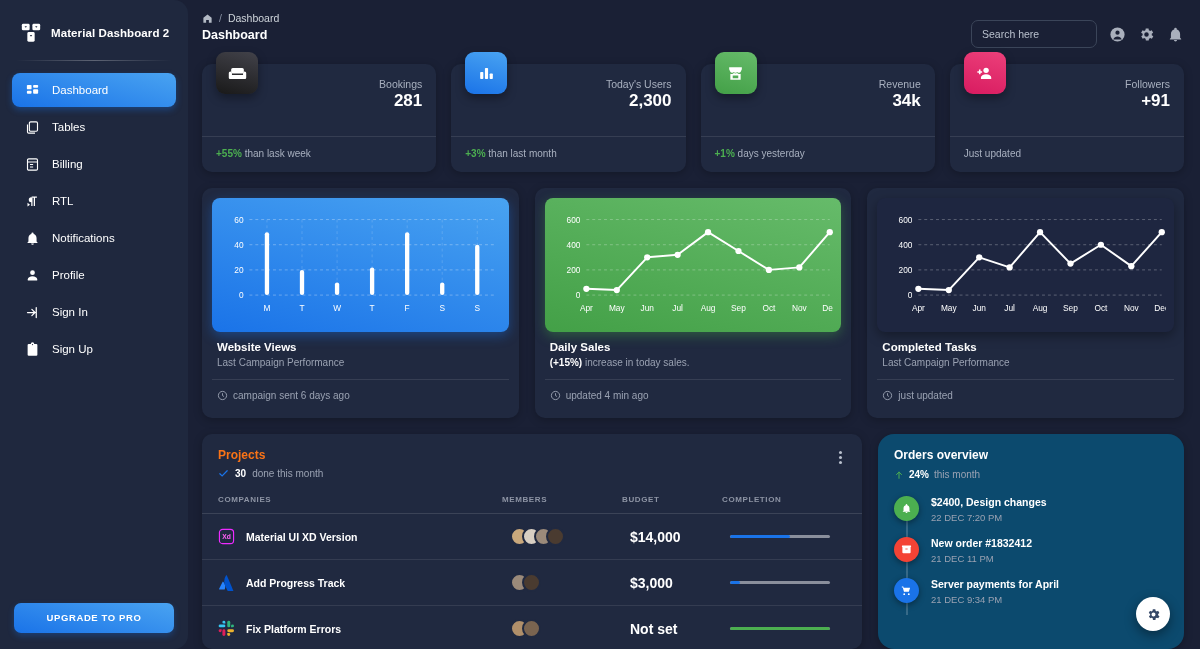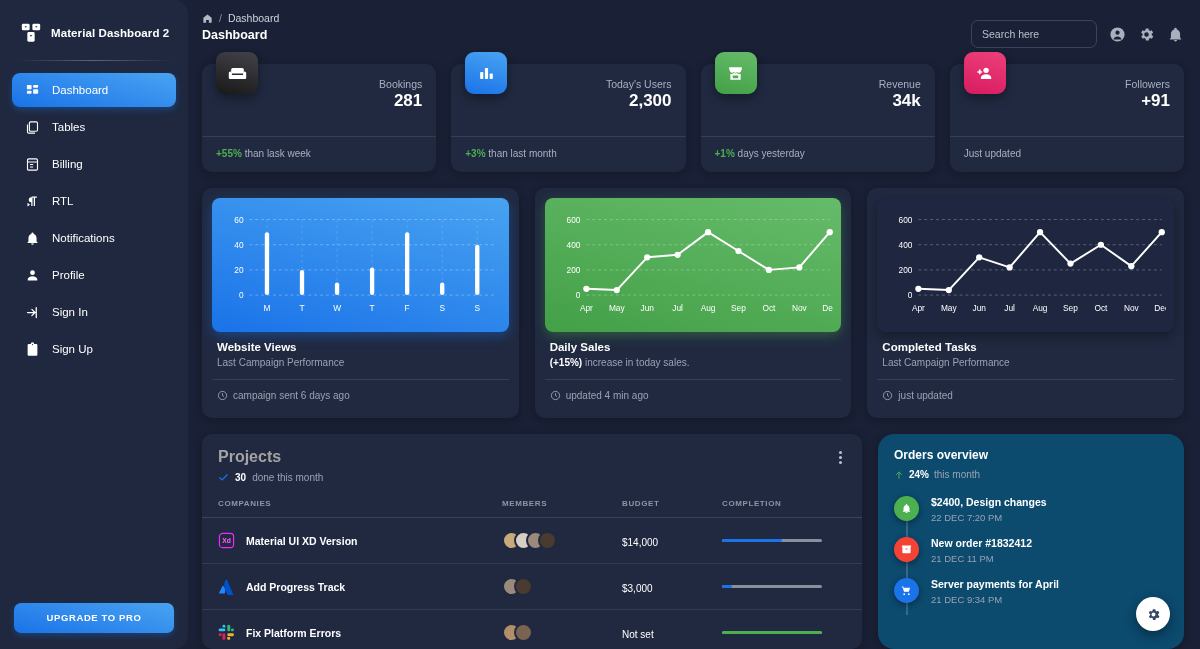--- a/index.html
+++ b/index.html
@@ -105,45 +105,45 @@
   .chart-foot { font-size: 10px; color: #9aa2b2; padding-top: 10px; display: flex; align-items: center; gap: 5px; }
 
   
   .bottom-row { display: flex; gap: 16px; margin-top: 16px; }
   .projects-card {
     flex: 0 0 660px; background: #202940; border-radius: 10px;
     padding: 14px 0 0 0; height: 215px; overflow: hidden;
     box-shadow: 0 2px 8px rgba(0,0,0,.25);
   }
   .pc-head { display: flex; justify-content: space-between; align-items: flex-start; padding: 0 16px; }
-  .pc-title { font-size: 16px; font-weight: bold; color: #a3a3a3; }
+  .pc-title { font-size: 12px; font-weight: bold; color: #f97316; }
   .pc-sub { font-size: 10px; color: #9aa2b2; margin-top: 6px; display: flex; align-items: center; gap: 6px; }
   .pc-sub b { color: #fff; font-weight: bold; }
   .dots { display: flex; flex-direction: column; gap: 2px; cursor: pointer; padding: 3px 4px; }
   .dots i { width: 3px; height: 3px; border-radius: 50%; background: #b9c0cd; display: block; }
   table.projects { width: 100%; border-collapse: collapse; margin-top: 16px; }
   table.projects th {
     font-size: 8px; letter-spacing: .6px; color: #8d94a4; font-weight: bold;
     text-transform: uppercase; text-align: left; padding: 0 0 9px 0;
   }
   table.projects thead tr { border-bottom: 1px solid rgba(255,255,255,.12); }
-  table.projects td { padding: 13px 0; border-bottom: 1px solid rgba(255,255,255,.09); margin-left: 9px; }
+  table.projects td { padding: 13px 8px; border-bottom: 1px solid rgba(255,255,255,.09); margin-left: 9px; }
   .col-company { width: 300px; padding-left: 16px !important; }
   .col-members { width: 120px; }
   .col-budget  { width: 100px; }
   .col-completion { width: 140px; }
   .company-cell { display: flex; align-items: center; gap: 11px; }
   .company-name { font-size: 10.5px; font-weight: bold; color: #fff; }
   .avatars { display: flex; }
   .avatar {
     width: 19px; height: 19px; border-radius: 50%;
     border: 2px solid #202940; margin-left: -7px;
   }
   .avatar:first-child { margin-left: 0; }
-  .budget-cell { font-size: 10px; font-weight: normal; color: #fff; }
+  .budget-cell { font-size: 14px; font-weight: bold; color: #fff; }
   .bar-track { width: 100px; height: 3px; border-radius: 2px; background: #8a8f9c; overflow: hidden; }
   .bar-fill { height: 3px; border-radius: 2px; }
 
   .orders-card {
     flex: 1; background: #0c4a6e; border-radius: 16px; padding: 14px 16px 13px 16px;
     height: 215px; overflow: hidden; position: relative;
     box-shadow: 0 2px 8px rgba(0,0,0,.25);
   }
   .oc-title { font-size: 12px; font-weight: bold; color: #fff; }
   .oc-sub { font-size: 10px; color: #9aa2b2; margin-top: 7px; display: flex; align-items: center; gap: 5px; }

